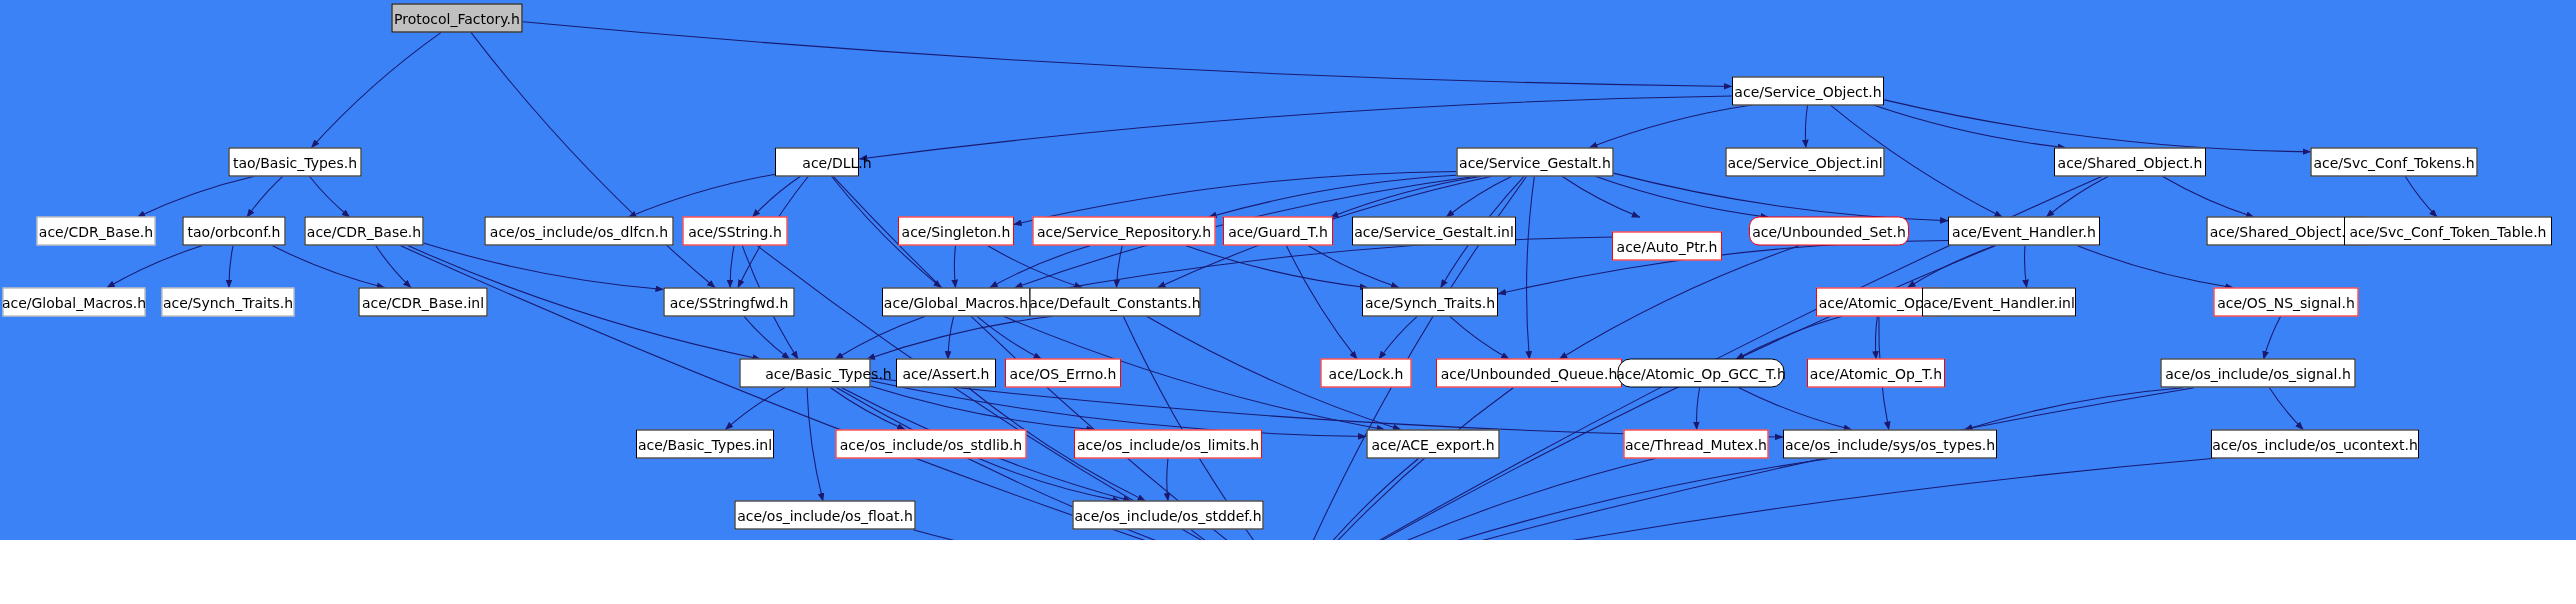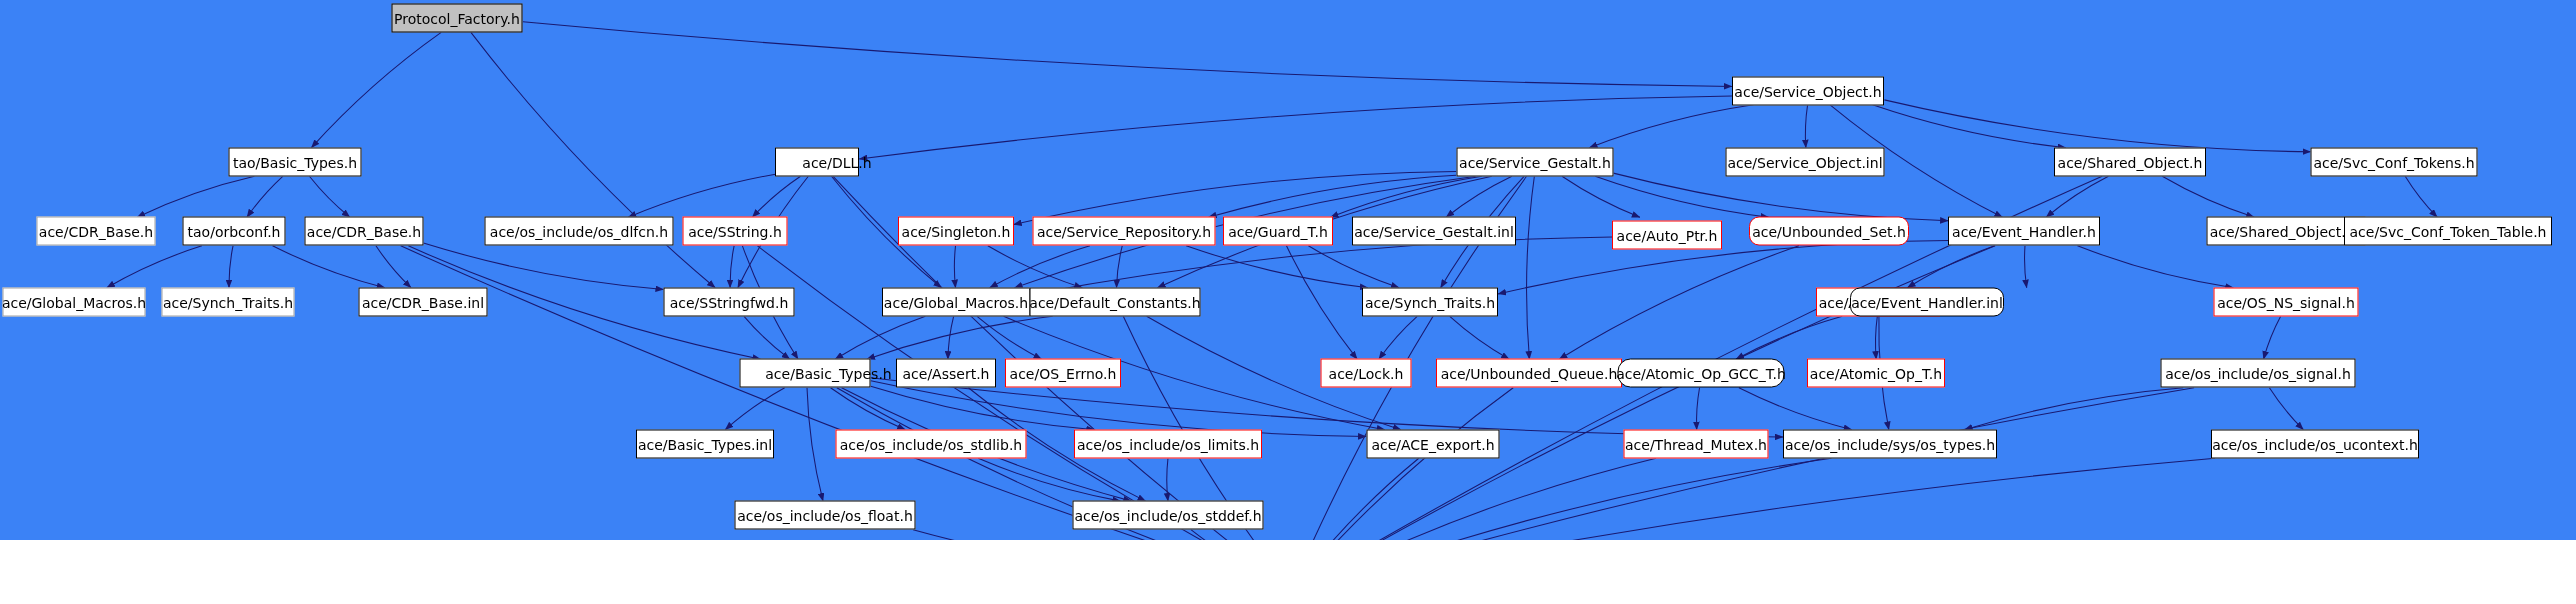--- a/index.html
+++ b/index.html
@@ -166,21 +166,21 @@
       </div>
       <div class="node red" style="left: 1124px; top: 231px; width: 183px;">
         <span>ace/Service_Repository.h</span>
       </div>
       <div class="node red" style="left: 1278px; top: 231px; width: 110px;">
         <span>ace/Guard_T.h</span>
       </div>
       <div class="node" style="left: 1434px; top: 231px; width: 164px;">
         <span>ace/Service_Gestalt.inl</span>
       </div>
-      <div class="node red" style="left: 1667px; top: 235px; width: 110px;">
+      <div class="node red" style="left: 1667px; top: 246px; width: 110px;">
         <span>ace/Auto_Ptr.h</span>
       </div>
       <div class="node red" style="left: 1829px; top: 231px; width: 160px; border-radius: 10px;">
         <span>ace/Unbounded_Set.h</span>
       </div>
       <div class="node" style="left: 2024px; top: 231px; width: 152px;">
         <span>ace/Event_Handler.h</span>
       </div>
       <div class="node" style="left: 2286px; top: 231px; width: 159px;">
         <span>ace/Shared_Object.inl</span>
@@ -205,21 +205,21 @@
       </div>
       <div class="node" style="left: 1115px; top: 302px; width: 171px;">
         <span>ace/Default_Constants.h</span>
       </div>
       <div class="node" style="left: 1430px; top: 302px; width: 136px;">
         <span>ace/Synch_Traits.h</span>
       </div>
       <div class="node red" style="left: 1878px; top: 302px; width: 124px;">
         <span>ace/Atomic_Op.h</span>
       </div>
-      <div class="node" style="left: 1927px; top: 302px; width: 154px; border-radius: 10px;">
+      <div class="node" style="left: 1999px; top: 302px; width: 154px;">
         <span>ace/Event_Handler.inl</span>
       </div>
       <div class="node red" style="left: 2286px; top: 302px; width: 145px;">
         <span>ace/OS_NS_signal.h</span>
       </div>
       <div class="node" style="left: 805px; top: 373px; width: 131px; padding-left: 47px;">
         <span>ace/Basic_Types.h</span>
       </div>
       <div class="node" style="left: 946px; top: 373px; width: 100px;">
         <span>ace/Assert.h</span>

